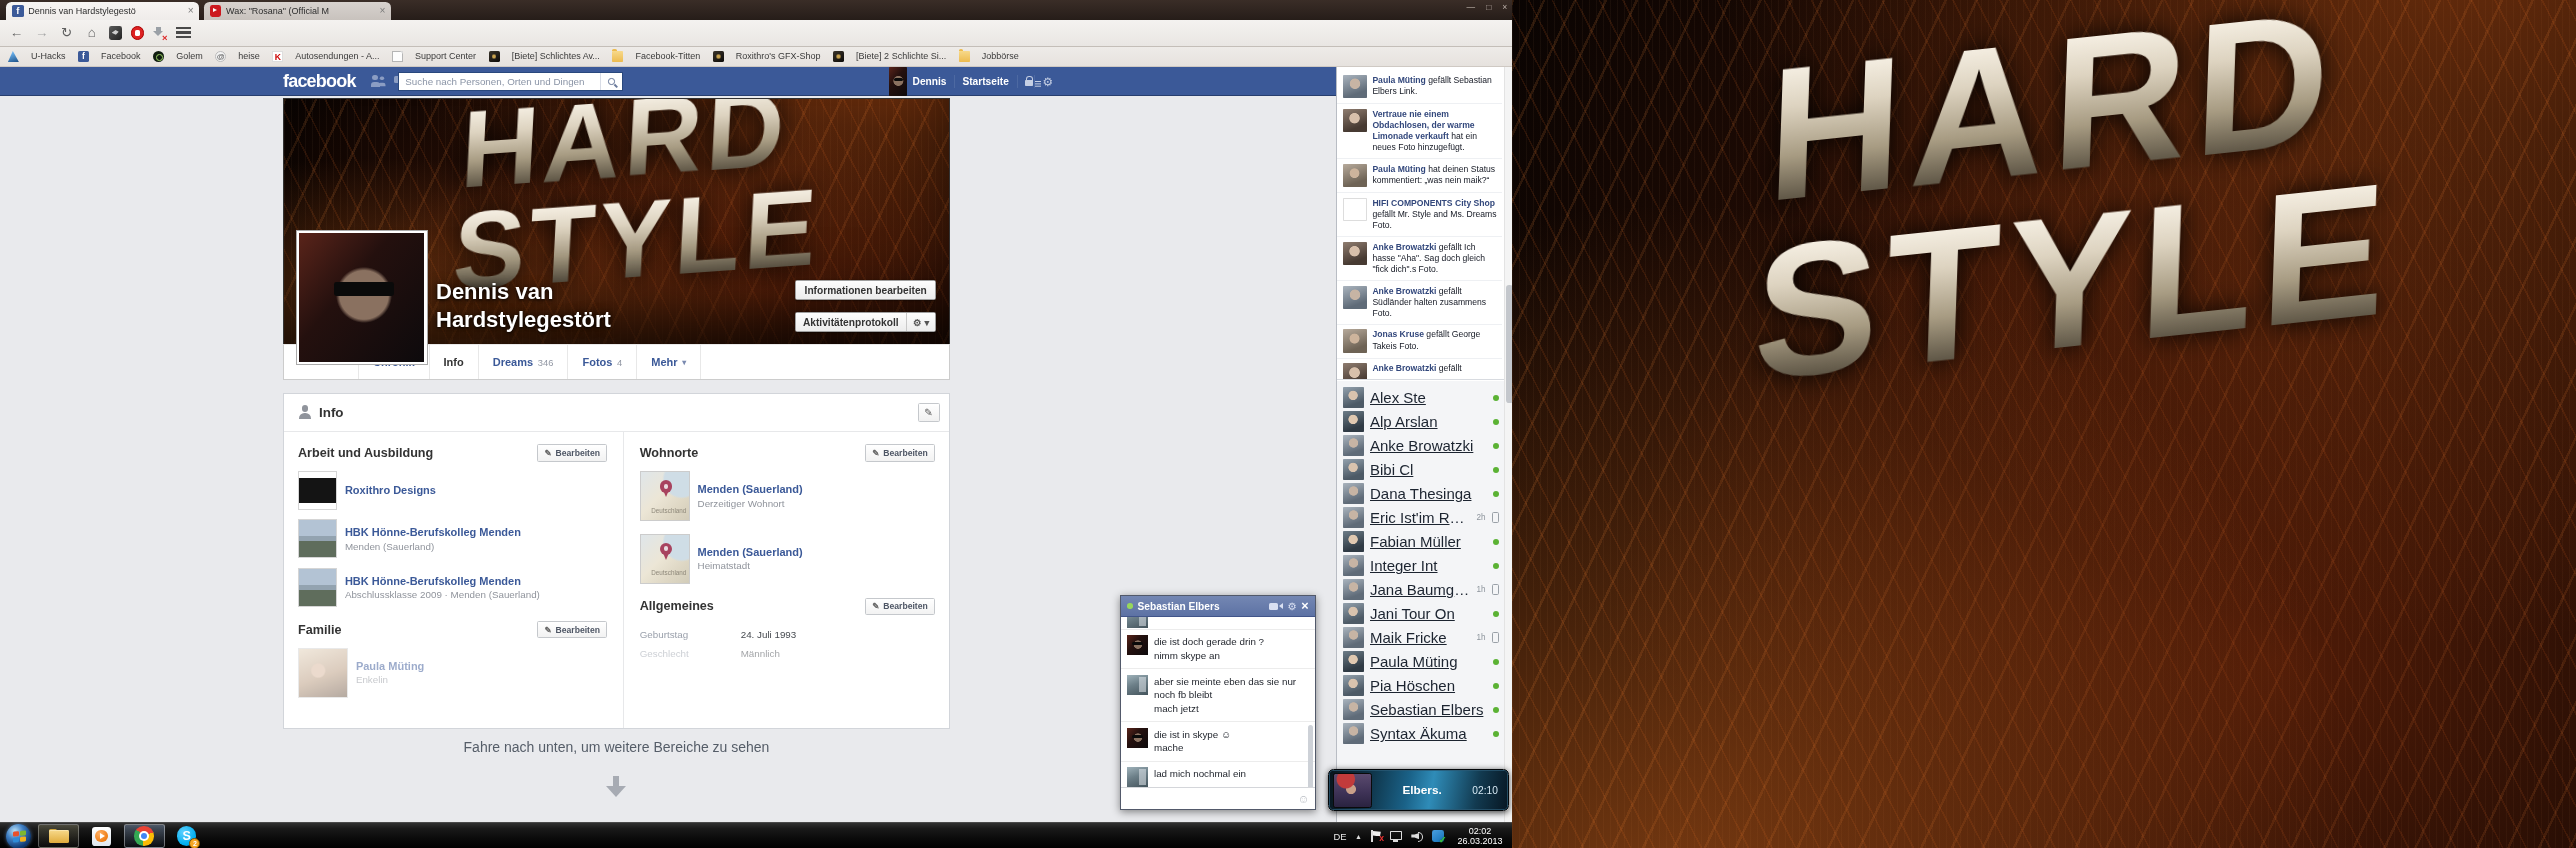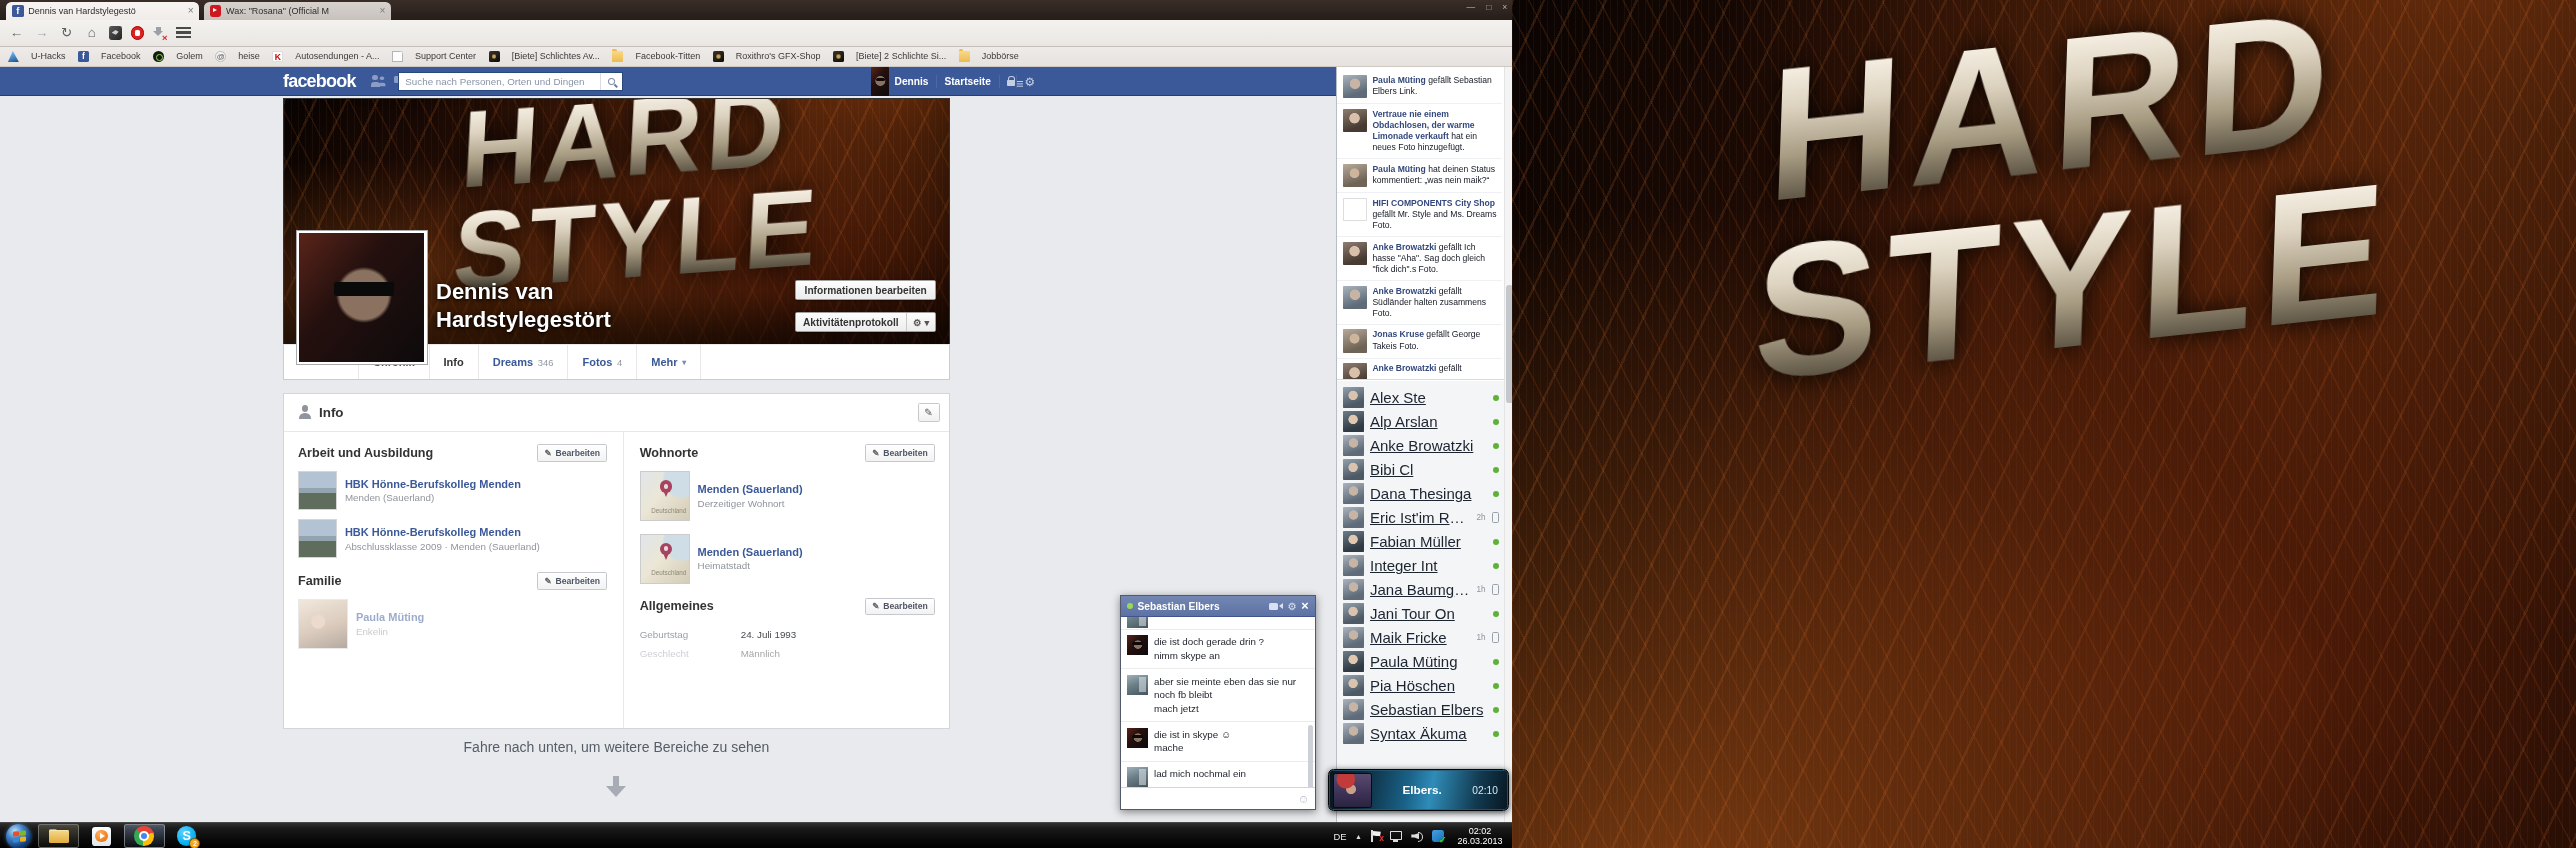--- a/index.html
+++ b/index.html
@@ -95,21 +95,21 @@
 .ico-chat::after{content:"";position:absolute;left:5.5px;top:3.9px;width:8.6px;height:6.3px;border-radius:1.6px;background:#a6b4d4;}
 .ico-globe{border:1.6px solid #8b9dc3;border-radius:50%;width:12.6px;height:12.6px;}
 .ico-globe::before{content:"";position:absolute;left:-0.8px;top:3.9px;width:11px;height:1.6px;background:#8b9dc3;}
 .ico-globe::after{content:"";position:absolute;left:3.1px;top:-0.8px;width:3.1px;height:11px;border:1.2px solid #8b9dc3;border-radius:50%;}
 .fb-search{position:absolute;left:115px;top:4.7px;width:225px;height:19.6px;background:#fff;border:0.8px solid #29487d;border-radius:0;display:flex;align-items:center;}
 .fb-search input{flex:1;border:none;outline:none;font-size:9.8px;padding:0 6.3px;color:#333;font-family:"Liberation Sans",sans-serif;}
 .fb-search input::placeholder{color:#8a94a6;}
 .mag-box{width:22px;height:100%;border-left:0.8px solid #d8dce6;display:flex;align-items:center;justify-content:center;}
 .mag{width:6.3px;height:6.3px;border:1.6px solid #6a7a9b;border-radius:50%;position:relative;}
 .mag::after{content:"";position:absolute;left:4.7px;top:5.5px;width:3.9px;height:1.6px;background:#6a7a9b;transform:rotate(45deg);}
-.fb-right{position:absolute;right:18px;top:0;height:29px;display:flex;align-items:center;gap:0;}
+.fb-right{position:absolute;right:0;top:0;height:29px;display:flex;align-items:center;gap:0;}
 .fb-right .sep{width:0.8px;height:12.6px;background:#4d69a2;margin:0 7.9px;}
 .mini-av{width:16.5px;height:16.5px;border-radius:0.8px;margin-right:5.5px;}
 .fb-link{color:#fff;font-weight:bold;font-size:10.2px;}
 .ico-lock{position:relative;width:17.3px;height:11px;}
 .ico-lock::before{content:"";position:absolute;left:0;top:3.9px;width:7.9px;height:6.3px;background:#c5cfe4;border-radius:0.8px;}
 .ico-lock::after{content:"";position:absolute;left:1.6px;top:0;width:4.7px;height:4.7px;border:1.6px solid #c5cfe4;border-bottom:none;border-radius:3.1px 3.1px 0 0;}
 .ico-lock .lines{position:absolute;left:10.2px;top:4.7px;width:6.3px;height:1.6px;background:#c5cfe4;box-shadow:0 2.4px 0 #c5cfe4,0 4.7px 0 #c5cfe4;}
 .gear-glyph{color:#c5cfe4;font-size:11.8px;}
 
 
@@ -648,20 +648,27 @@
           <div class="card-cols">
             <div class="col-left">
               <div class="sec-head">
                 <span class="sec-title">Arbeit und Ausbildung</span>
                 <span class="edit-btn">
                     <span class="pc">✎</span>
                     <span>Bearbeiten</span>
                   </span>
               </div>
 
+                <div class="entry">
+                  <span class="entry-thumb" data-icon="roxithro-thumb"></span>
+                  <span class="entry-text">
+                    <div class="entry-title">Roxithro Designs</div>
+
+                  </span>
+                </div>
 
                 <div class="entry">
                   <span class="entry-thumb" data-icon="school-thumb"></span>
                   <span class="entry-text">
                     <div class="entry-title">HBK Hönne-Berufskolleg Menden</div>
                     <div class="entry-sub">Menden (Sauerland)</div>
                   </span>
                 </div>
 
                 <div class="entry">

